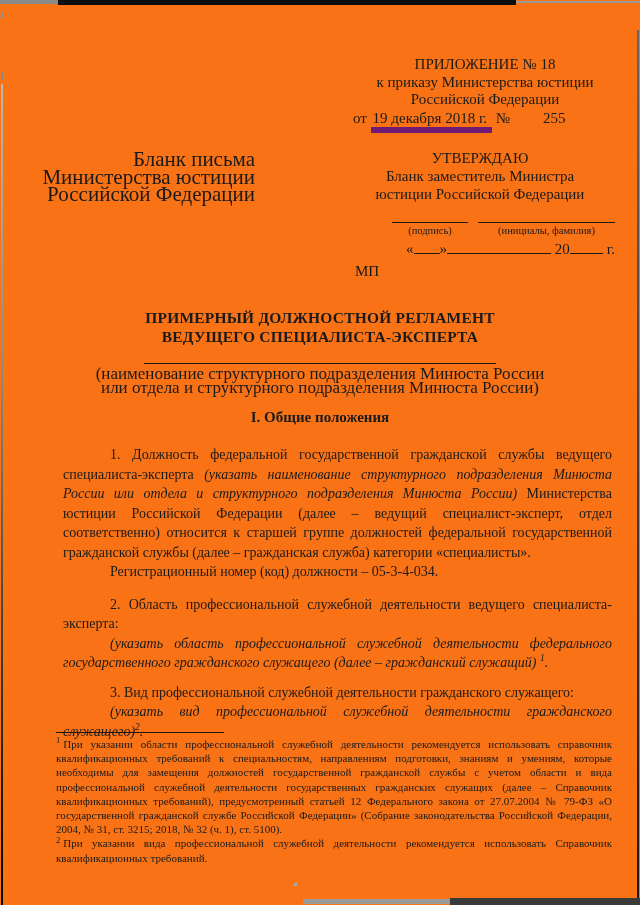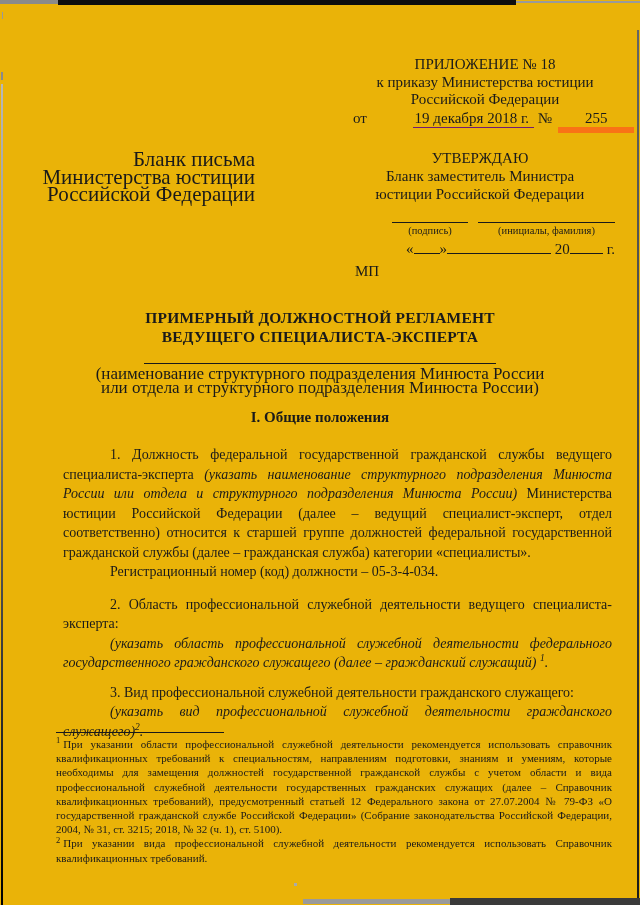--- a/index.html
+++ b/index.html
@@ -1,17 +1,17 @@
 <!DOCTYPE html>
 <html><head>
 <meta charset="utf-8">
 <style>
   html,body{margin:0;padding:0;background:#e8e8e8;}
   .page{
-    position:relative;width:640px;height:905px;background:#eab308;
+    position:relative;width:640px;height:905px;background:#f97316;
     font-family:"Liberation Serif","DejaVu Serif",serif;color:#1a1a1a;
     overflow:hidden;margin:0 auto;
   }
   
   .artifact{position:absolute;}
   .top-bar-left{left:0;top:0;width:58px;height:4px;background:#8a8a8a;}
   .top-bar-main{left:58px;top:0;width:458px;height:5px;background:#0d0d0d;}
   .top-bar-right{left:516px;top:1px;width:124px;height:2px;background:#9a9a9a;}
   .left-line{left:1px;top:84px;width:2px;height:821px;
     background:linear-gradient(#b8b8b8,#8a8a8a 35%,#4a4a4a 62%,#000);}
@@ -19,21 +19,21 @@
     background:linear-gradient(#666,#1a1a1a);}
   .bottom-bar-gray{left:303px;top:899px;width:150px;height:5px;background:#9a9a9a;}
   .bottom-bar-dark{left:450px;top:898px;width:190px;height:7px;background:#3a3a3a;}
   .speck-a{left:1px;top:72px;width:2px;height:8px;background:#8a8a8a;}
   .speck-b{left:2px;top:12px;width:1px;height:7px;background:#999;}
   .speck-c{left:294px;top:883px;width:3px;height:3px;background:#aaa;}
   
   .appendix{width:280px;margin:56px 15px 0 auto;text-align:center;
     font-size:15px;line-height:17.5px;}
   .order-line{text-align:left;padding-left:8px;margin-top:1px;white-space:nowrap;}
-  .u-date{display:inline-block;border-bottom:1px solid #701a75;padding:0 5px 0 2px;margin-left:42px;}
+  .u-date{display:inline-block;border-bottom:6px solid #701a75;padding:0 5px 0 2px;}
   .u-num{display:inline-block;border-bottom:6px solid #f97316;width:76px;
     text-align:center;margin-left:6px;}
   
   .two-col{display:flex;justify-content:space-between;margin:16px 25px 0 25px;}
   .letterhead{width:230px;text-align:right;font-size:21px;line-height:17.5px;padding-top:2px;}
   .approval{width:270px;text-align:center;font-size:15px;line-height:18px;}
   .sig-row{display:flex;gap:10px;justify-content:flex-end;margin-top:10px;
     font-size:10.5px;line-height:12px;}
   .sig-col1{width:76px;text-align:center;}
   .sig-col2{width:137px;text-align:center;}

